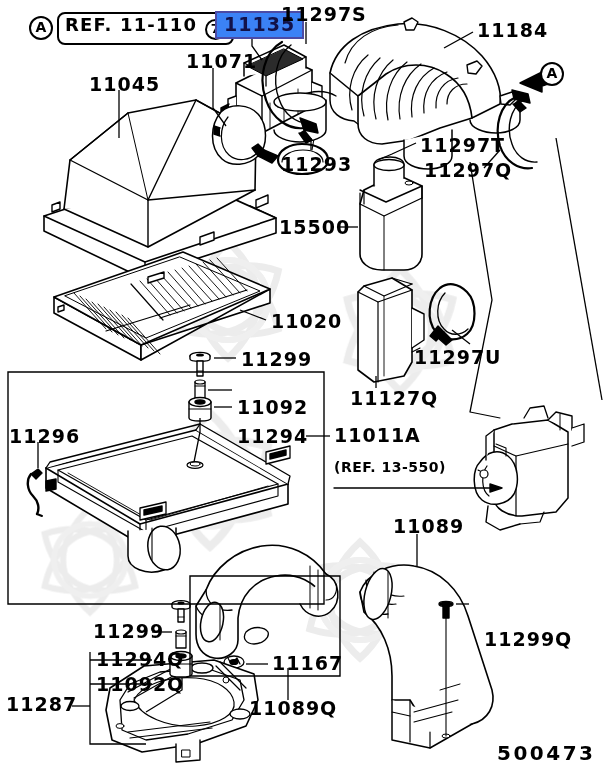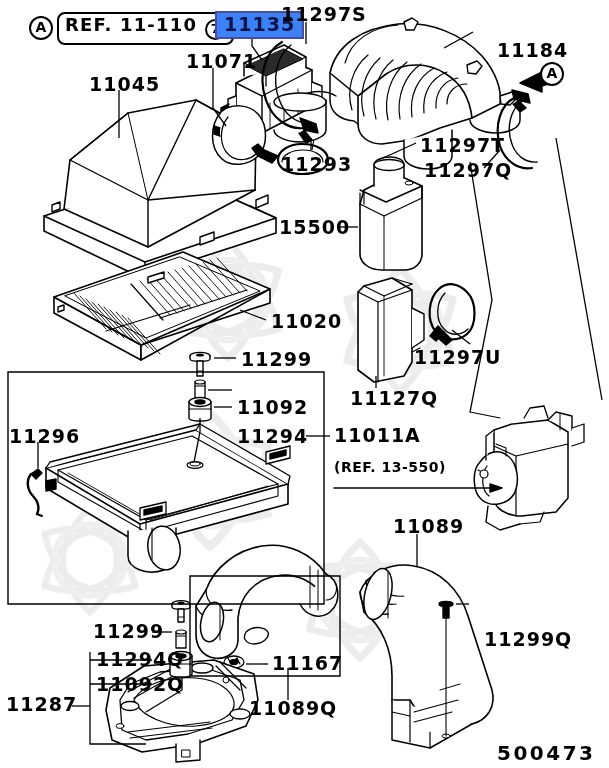--- a/index.html
+++ b/index.html
@@ -464,21 +464,21 @@
 <div class="refbox" style="left:57px;top:12px;">
   <span>REF. 11-110</span>
   <span class="circ">7</span>
 </div>
 
 <div class="hl" style="left:215px;top:11px;">11135</div>
 
 <div class="circA" style="left:540px;top:62px;"><span>A</span></div>
 
 <div class="lbl" style="left:281px;top:5px;">11297S</div>
-<div class="lbl" style="left:497px;top:21px;margin-top:20px;">11184</div>
+<div class="lbl" style="left:477px;top:21px;">11184</div>
 <div class="lbl" style="left:186px;top:52px;">11071</div>
 <div class="lbl" style="left:89px;top:75px;">11045</div>
 <div class="lbl" style="left:281px;top:155px;">11293</div>
 <div class="lbl" style="left:420px;top:136px;">11297T</div>
 <div class="lbl" style="left:424px;top:161px;">11297Q</div>
 <div class="lbl" style="left:279px;top:218px;">15500</div>
 <div class="lbl" style="left:271px;top:312px;">11020</div>
 <div class="lbl" style="left:241px;top:350px;">11299</div>
 <div class="lbl" style="left:414px;top:348px;">11297U</div>
 <div class="lbl" style="left:237px;top:382px;margin-top:45px;">11294</div>

